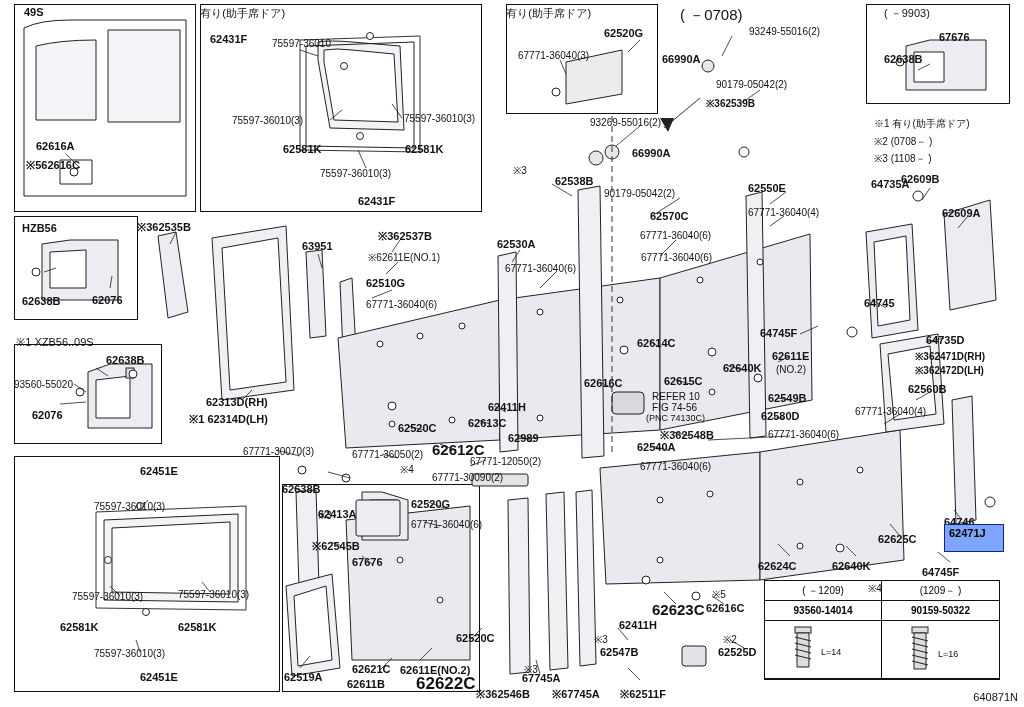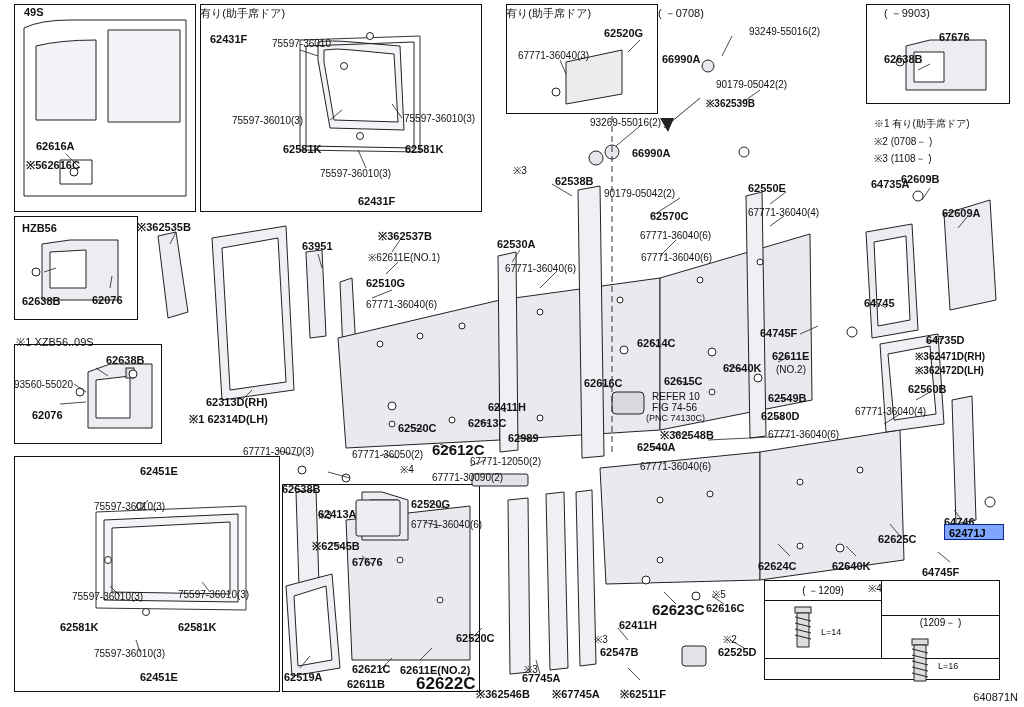--- a/index.html
+++ b/index.html
@@ -11,21 +11,21 @@
   .lbl.xs{font-size:9px;}
   .box{position:absolute;border:1px solid #111;box-sizing:border-box;}
   .hl{position:absolute;background:#7fa6ff;border:1px solid #11248f;box-sizing:border-box;}
   .hl .lbl{color:#000;}
   svg{position:absolute;left:0;top:0;overflow:visible;}
   .wm{position:absolute;color:#f0f0f0;font-size:120px;font-weight:bold;}
   .footer{position:absolute;right:6px;bottom:4px;font-size:11px;}
   .tbl{position:absolute;border:1px solid #111;box-sizing:border-box;font-size:10px;}
   .tbl .r{display:flex;}
   .tbl .c{border-right:1px solid #111;border-bottom:1px solid #111;box-sizing:border-box;text-align:center;padding:1px 2px;}
-  .tbl .c:last-child{border-right:none;margin-top:32px;}
+  .tbl .c:last-child{border-right:none;}
 </style>
 </head>
 <body>
 
 <div id="sheet">
 
   <div class="wm" style="left:520px;top:150px;">&nbsp;</div>
 
   <div class="box" style="left:14px;top:4px;width:182px;height:208px;"></div>
   <div class="box" style="left:200px;top:4px;width:282px;height:208px;"></div>
@@ -246,21 +246,21 @@
         <path d="M950 562 L938 552"></path>
         <path d="M962 520 L954 510"></path>
       </g>
     </g>
   </svg>
 
   <div id="labels">
       <div class="lbl b" style="left: 24px; top: 6px; font-size: 11px;">49S</div>
       <div class="lbl" style="left: 200px; top: 6px; font-size: 11px;">有り(助手席ドア)</div>
       <div class="lbl" style="left: 506px; top: 6px; font-size: 11px;">有り(助手席ドア)</div>
-      <div class="lbl" style="left: 658px; top: 6px; font-size: 11px;">(    －0708)</div>
+      <div class="lbl" style="left: 680px; top: 6px; font-size: 15px;">(    －0708)</div>
       <div class="lbl" style="left: 884px; top: 6px; font-size: 11px;">(    －9903)</div>
       <div class="lbl b" style="left: 210px; top: 33px; font-size: 11px;">62431F</div>
       <div class="lbl" style="left: 272px; top: 38px; font-size: 10px;">75597-36010</div>
       <div class="lbl" style="left: 232px; top: 115px; font-size: 10px;">75597-36010(3)</div>
       <div class="lbl" style="left: 404px; top: 113px; font-size: 10px;">75597-36010(3)</div>
       <div class="lbl b" style="left: 283px; top: 143px; font-size: 11px;">62581K</div>
       <div class="lbl b" style="left: 405px; top: 143px; font-size: 11px;">62581K</div>
       <div class="lbl" style="left: 320px; top: 168px; font-size: 10px;">75597-36010(3)</div>
       <div class="lbl b" style="left: 358px; top: 195px; font-size: 11px;">62431F</div>
       <div class="lbl" style="left: 518px; top: 50px; font-size: 10px;">67771-36040(3)</div>
@@ -373,28 +373,32 @@
       <div class="lbl" style="left: 723px; top: 632px; font-size: 10px;">※2</div>
       <div class="lbl b" style="left: 718px; top: 646px; font-size: 11px;">62525D</div>
       <div class="lbl b" style="left: 758px; top: 560px; font-size: 11px;">62624C</div>
       <div class="lbl b" style="left: 832px; top: 560px; font-size: 11px;">62640K</div>
       <div class="lbl b" style="left: 878px; top: 533px; font-size: 11px;">62625C</div>
       <div class="lbl b" style="left: 922px; top: 566px; font-size: 11px;">64745F</div>
       <div class="lbl b" style="left: 944px; top: 516px; font-size: 11px;">64746</div>
       <div class="lbl" style="left: 872px; top: 581px; font-size: 10px;">※4</div>
     </div>
 
-  <div class="hl" style="left:944px;top:524px;width:60px;height:16px;">
+  <div class="hl" style="left:944px;top:524px;width:60px;height:28px;">
     <div class="lbl b" style="left:4px;top:2px;">62471J</div>
   </div>
 
   <div class="tbl" style="left:764px;top:580px;width:236px;height:100px;background:#fff;">
     <div class="r" style="height:20px;">
       <div class="c" style="width:118px;line-height:18px;">(    －1209)</div>
       <div class="c" style="width:118px;line-height:18px;">(1209－    )</div>
+    </div>
+    <div class="r" style="height:20px;">
+      <div class="c" style="width:118px;line-height:18px;font-weight:bold;">93560-14014</div>
+      <div class="c" style="width:118px;line-height:18px;font-weight:bold;">90159-50322</div>
     </div>
     <div class="r" style="height:58px;">
       <div class="c" style="width:118px;position:relative;">
         <svg width="110" height="54" style="position:absolute;left:4px;top:2px;">
           <g stroke="#222" fill="#ddd">
             <rect x="26" y="4" width="16" height="6"></rect>
             <path d="M28 10 L28 44 L40 44 L40 10 Z"></path>
             <path d="M26 14 L42 18 M26 20 L42 24 M26 26 L42 30 M26 32 L42 36" stroke="#222" fill="none"></path>
           </g>
         </svg>

